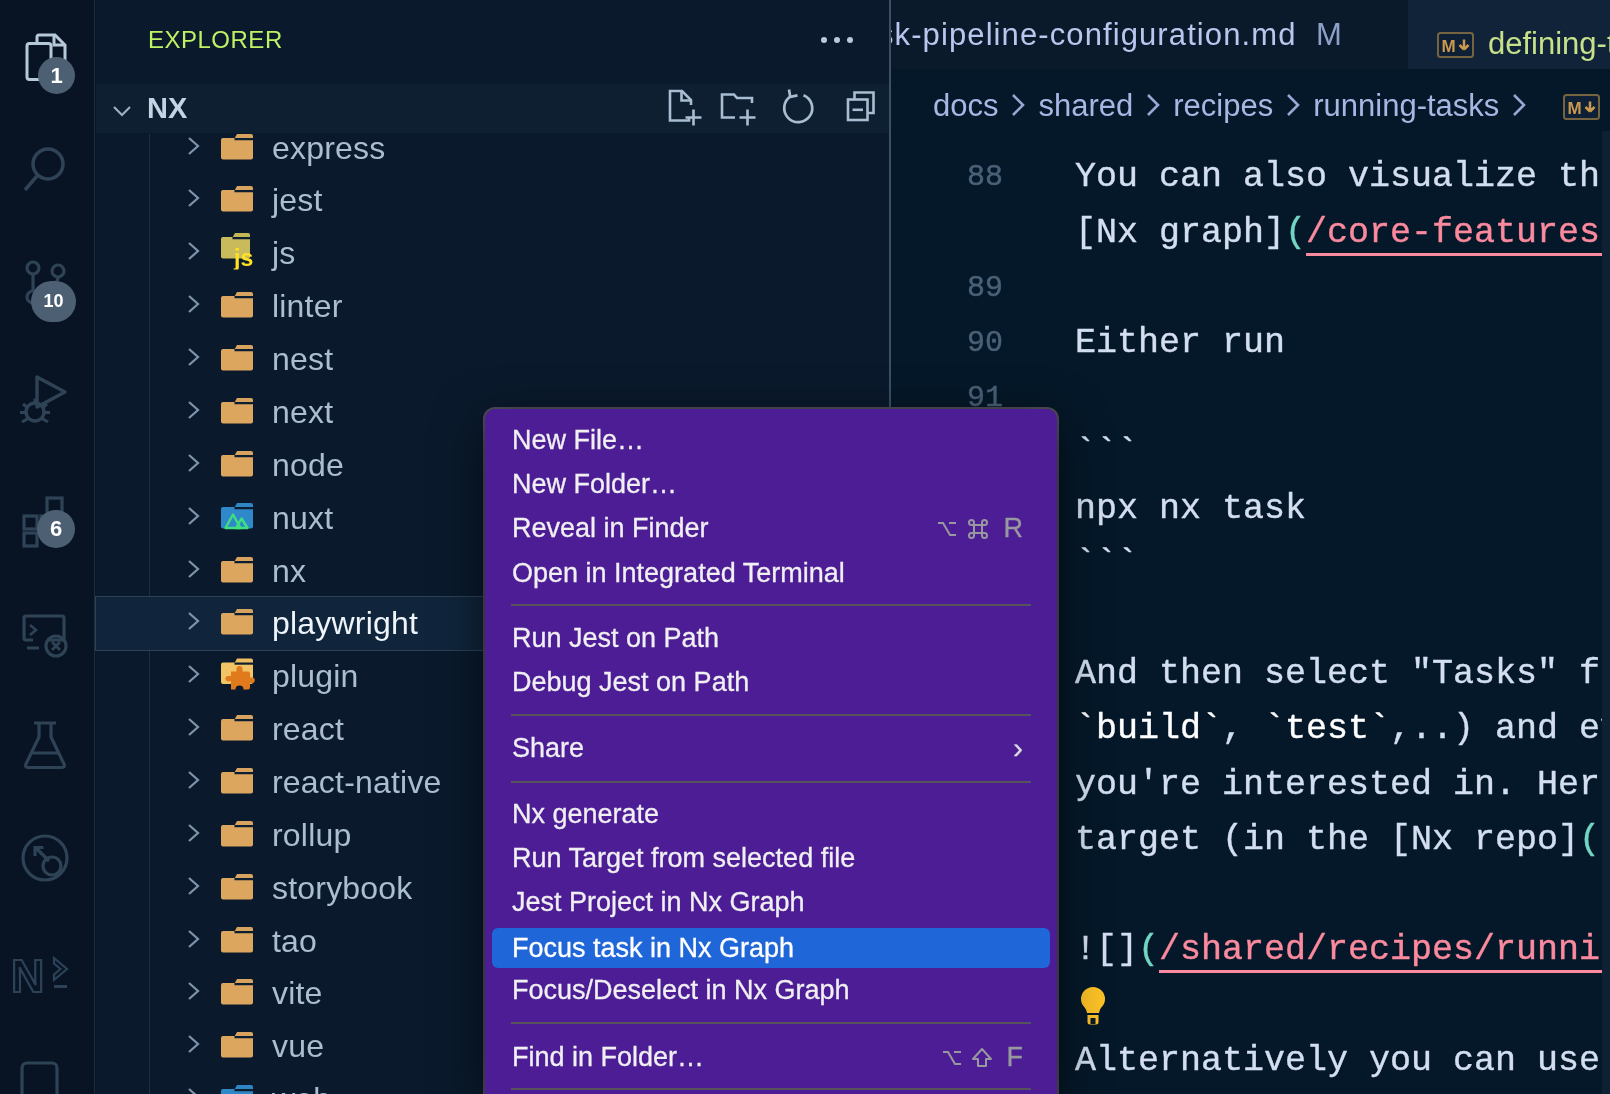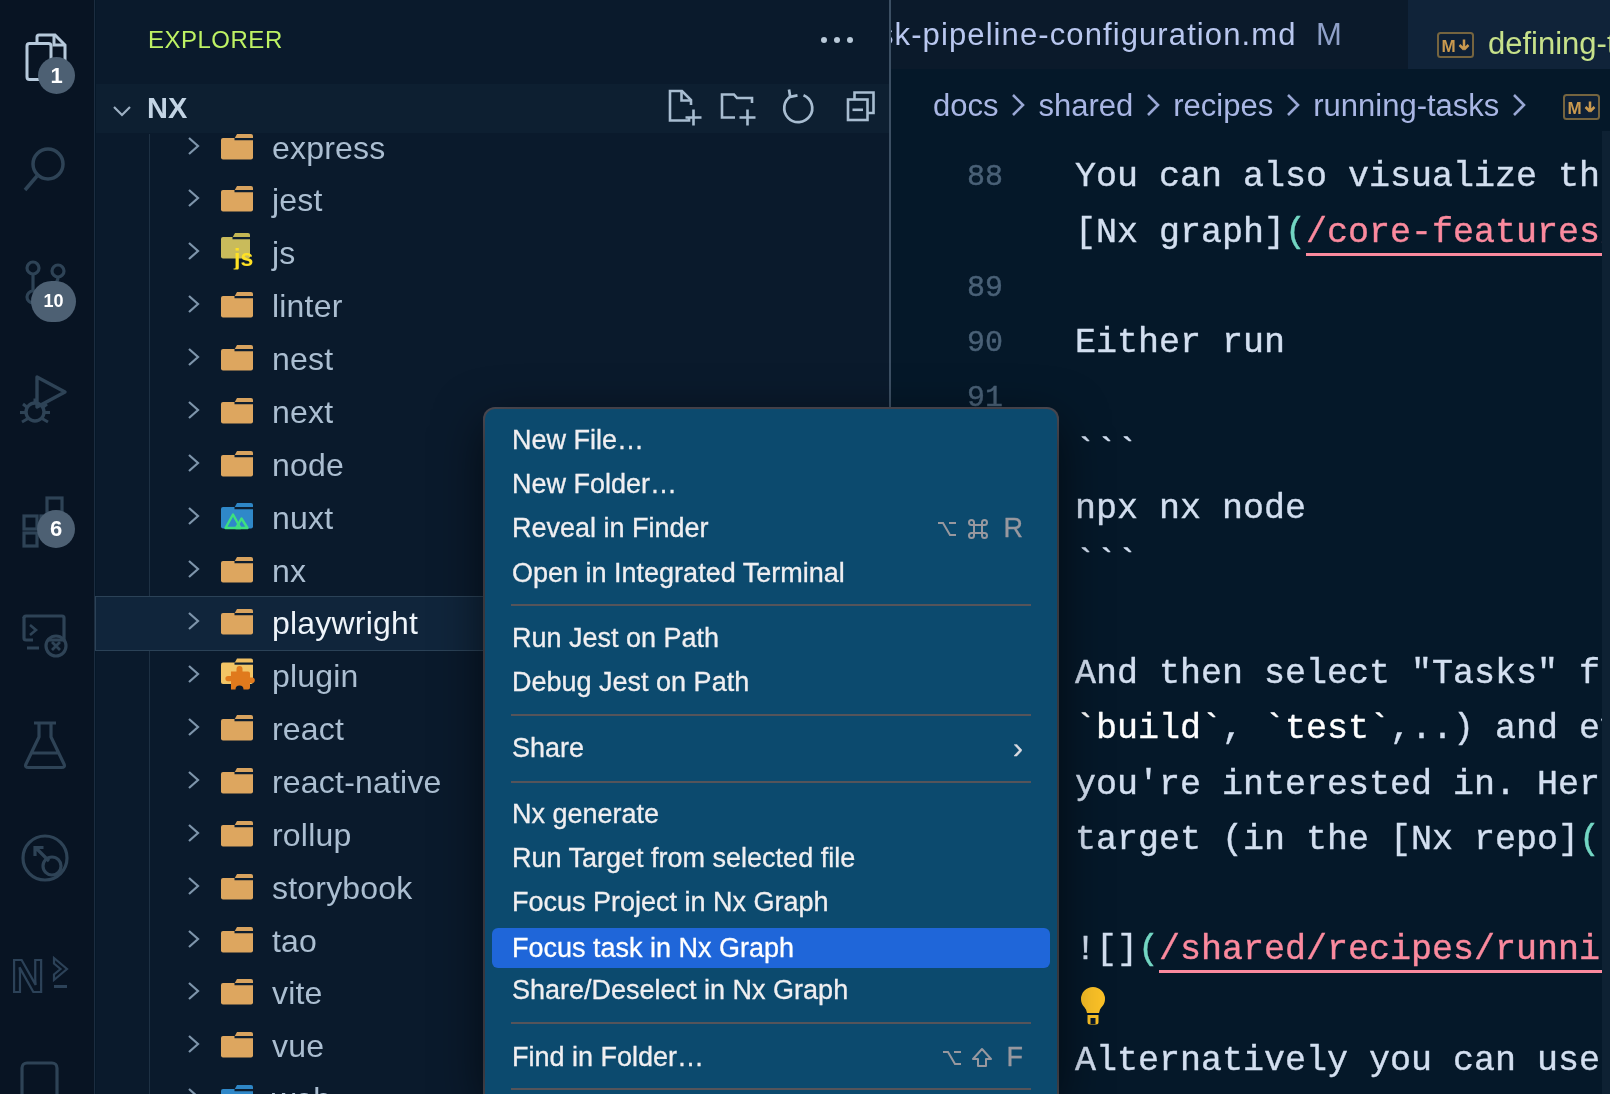--- a/index.html
+++ b/index.html
@@ -37,21 +37,21 @@
   #code { position:absolute; left:0; top:131px; width:719px; height:963px;
           font-family:"Liberation Mono", monospace; font-size:35px; white-space:pre; color:#d3dff0; -webkit-text-stroke:0.4px currentColor; }
   .cl { position:absolute; left:184px; height:55px; line-height:55px; }
   .ln { position:absolute; width:60px; text-align:right; font-size:30px; line-height:55px; color:#4a6177; }
   .pink { color:#fb8a9e; border-bottom:3px solid #fb8a9e; }
   .lime { color:#ffffff; }
   .teal { color:#73d6c3; }
   #scrollstrip { position:absolute; left:711px; top:131px; width:8px; height:963px; background:#0e2133; }
 
   
-  #menu { left:485px; top:409px; width:572px; height:685px; background:#0c4a6e;
+  #menu { left:485px; top:409px; width:572px; height:685px; background:#4c1d95;
           border-radius:10px 10px 0 0; box-shadow:0 14px 50px rgba(0,0,0,0.6), 0 0 0 2px #504e57;
           font-size:27px; color:#ebebec; }
   .mi { position:absolute; left:0; width:572px; height:44px; line-height:44px; color:#f0eff1; -webkit-text-stroke:0.3px currentColor; }
   .mi .t { position:absolute; left:27px; }
   .mi .sc { position:absolute; right:34px; color:#98989f; }
   .msep { position:absolute; left:26px; width:520px; height:2px; background:#55545a; }
   #mi-hl { left:7px; width:558px; background:#1f66d9; border-radius:6px; color:#fff; height:40px !important; line-height:40px !important; margin-top:4px; }
   #mi-hl .t { left:20px;text-align:right; }
 </style>
 </head>
@@ -389,21 +389,21 @@
         </svg></div>
     </div>
   <div id="code"><div class="ln" style="top:19.4px; left:52px;">88</div>
 <div class="cl" style="top:19.4px">You can also visualize the</div>
 <div class="cl" style="top:74.6px">[Nx graph]<span class="teal">(</span><span class="pink">/core-features/explore-graph</span></div>
 <div class="ln" style="top:129.8px; left:52px;">89</div>
 <div class="ln" style="top:185.0px; left:52px;">90</div>
 <div class="cl" style="top:185.0px">Either run</div>
 <div class="ln" style="top:240.2px; left:52px;">91</div>
 <div class="cl" style="top:295.4px">```</div>
-<div class="cl" style="top:350.6px">npx nx node</div>
+<div class="cl" style="top:350.6px">npx nx task</div>
 <div class="cl" style="top:405.8px">```</div>
 <div class="cl" style="top:516.2px">And then select "Tasks" fro</div>
 <div class="cl" style="top:571.4px"><span class="lime">`build`</span>, <span class="lime">`test`</span>,..) and ev</div>
 <div class="cl" style="top:626.6px">you're interested in. Here</div>
 <div class="cl" style="top:681.8px">target (in the [Nx repo]<span class="teal">(</span></div>
 <div class="cl" style="top:792.2px">![]<span class="teal">(</span><span class="pink">/shared/recipes/running-t</span></div>
 <div class="cl" style="top:847.4px"><div style="position:absolute; top:7px;"><svg width="36" height="42" viewBox="0 0 36 42">
             <path d="M18 2 a12 12 0 0 1 12 12 c0 5.5-3.2 7.5-5 10.5 l-1 3.5 h-12 l-1-3.5 C9.2 21.5 6 19.5 6 14 A12 12 0 0 1 18 2 Z" fill="#fcc227"></path>
             <path d="M12.5 30 h11 v7 q0 2.5-2.5 2.5 h-6 q-2.5 0-2.5-2.5 Z" fill="#fcc227"></path>
             <rect x="15.5" y="33" width="5" height="6" fill="#0a1a2c"></rect>
@@ -443,27 +443,27 @@
       <span class="sc"><span style="font-family:'Liberation Sans'; color:#dadae0; font-size:30px">›</span></span>
     </div>
 <div class="msep" style="top:372px"></div>
 <div class="mi" style="top:383px">
       <span class="t">Nx generate</span>
     </div>
 <div class="mi" style="top:427px">
       <span class="t">Run Target from selected file</span>
     </div>
 <div class="mi" style="top:471px">
-      <span class="t">Focus Project in Nx Graph</span>
+      <span class="t">Jest Project in Nx Graph</span>
     </div>
 <div class="mi" id="mi-hl" style="top:515px">
       <span class="t">Focus task in Nx Graph</span>
     </div>
 <div class="mi" style="top:559px">
-      <span class="t">Share/Deselect in Nx Graph</span>
+      <span class="t">Focus/Deselect in Nx Graph</span>
     </div>
 <div class="msep" style="top:613px"></div>
 <div class="mi" style="top:626px">
       <span class="t">Find in Folder…</span>
       <span class="sc"><svg width="22" height="22" viewBox="0 0 22 22" style="vertical-align:-3px">
           <path d="M2 5 h5 l7 12 h6 M13 5 h7" stroke="#98989f" stroke-width="2" fill="none"></path>
         </svg> <svg width="22" height="22" viewBox="0 0 22 22" style="vertical-align:-3px">
           <path d="M11 2 L20 12 h-5 v7 h-8 v-7 H2 Z" stroke="#98989f" stroke-width="2" fill="none" stroke-linejoin="round"></path>
         </svg> <span style="padding-left:6px">F</span></span>
     </div>

